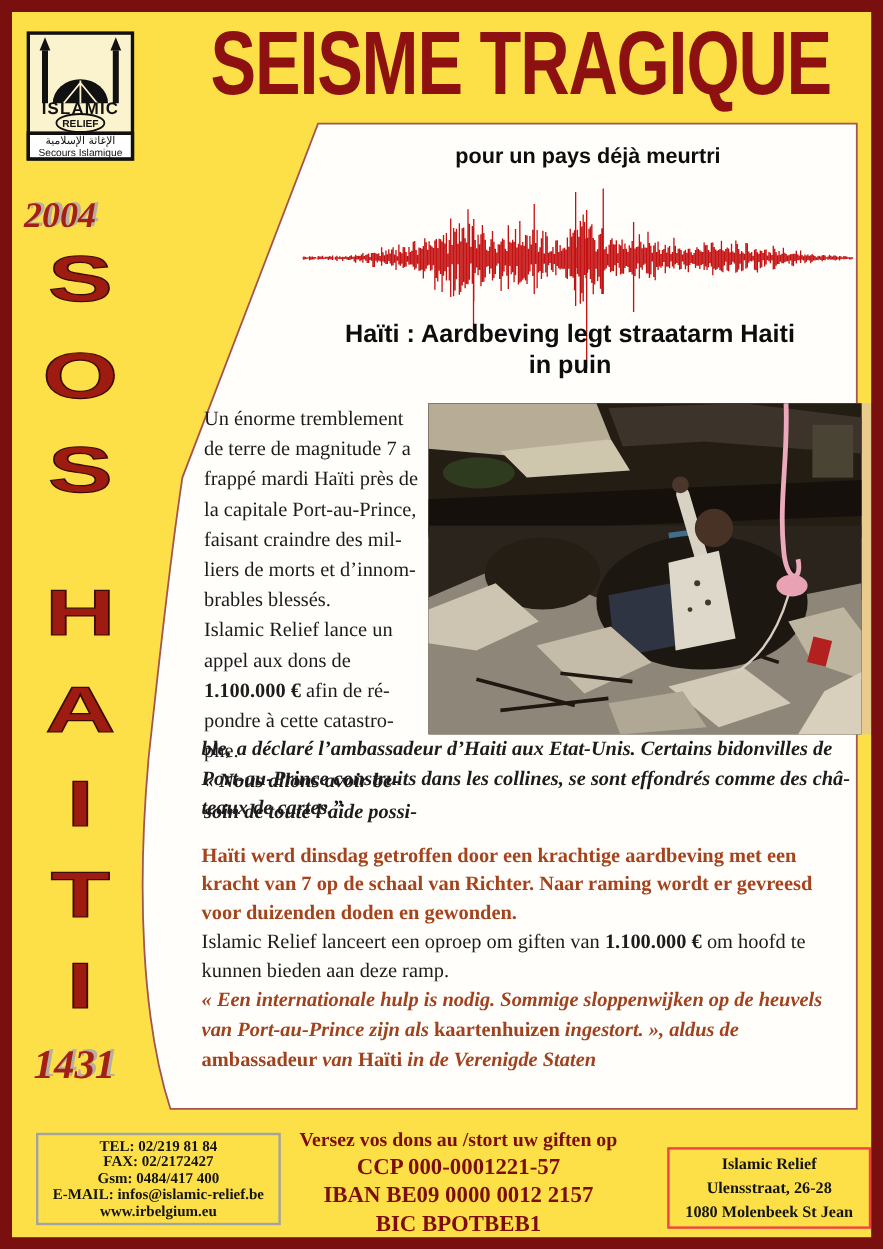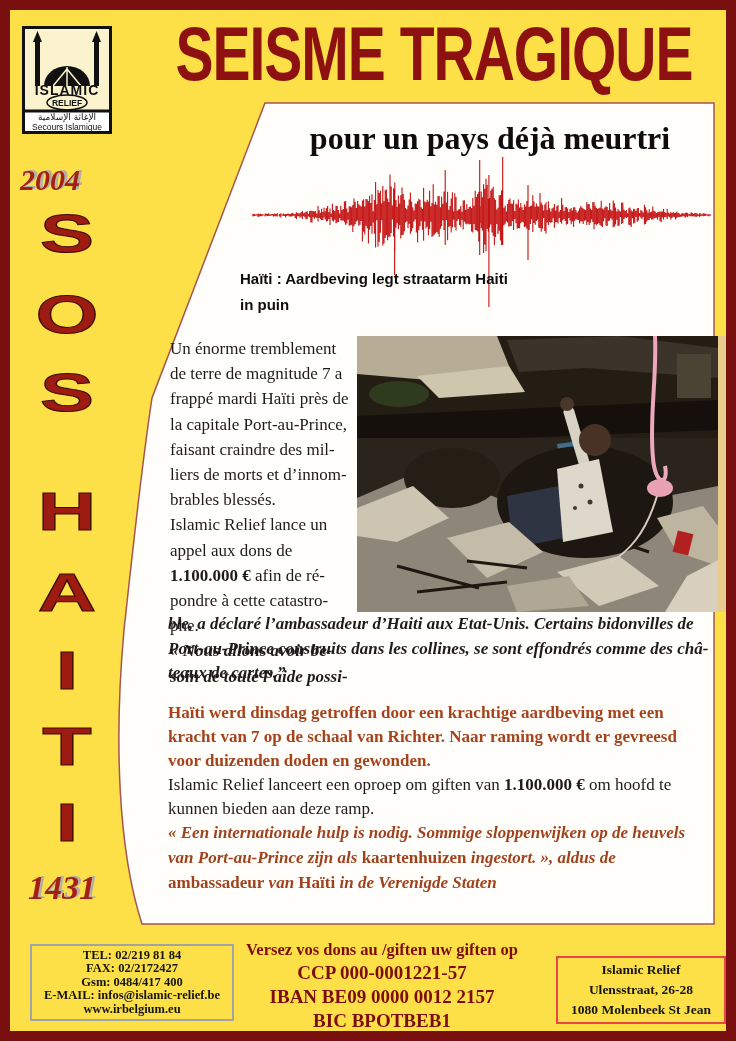--- a/index.html
+++ b/index.html
@@ -18,24 +18,24 @@
   .rail-year{font-style:italic;font-weight:bold;color:#a32017;
              text-shadow:3px -1px 0 #b7afa2;z-index:4;}
   .rail-letter{font-family:"Liberation Sans",sans-serif;font-weight:bold;font-size:54px;
                color:#9d1b11;line-height:1;transform:scaleX(1.5);transform-origin:center;
                -webkit-text-stroke:1px #3a0c06;width:110px;text-align:center;z-index:4;}
 
   
   .panel-svg{left:0;top:0;z-index:1;}
 
   .subtitle{left:280px;top:120px;width:420px;text-align:center;
-            font-family:Liberation Serif, serif;font-weight:bold;font-size:32px;color:#0d0d0d;z-index:5;}
+            font-family:Liberation Sans, sans-serif;font-weight:bold;font-size:18px;color:#0d0d0d;z-index:5;}
   .wave{left:252px;top:155px;z-index:4;pointer-events:none;}
-  .headline{left:240px;top:266px;width:470px;text-align:left;
-            font-family:"Liberation Sans",sans-serif;font-weight:bold;font-size:15px;
+  .headline{left:240px;top:266px;width:470px;text-align:center;
+            font-family:"Liberation Sans",sans-serif;font-weight:bold;font-size:21px;
             line-height:26px;color:#0d0d0d;z-index:5;}
 
   
   .col{left:170px;top:336px;width:200px;font-size:17px;line-height:25.2px;color:#1c1c1c;z-index:5;}
   .photo{left:357px;top:336px;width:361px;height:276px;z-index:5;background:#55503f;}
   .photo svg{display:block;}
   .photo-strip{left:718px;top:336px;width:8px;height:276px;background:#d9bcc6;opacity:.55;z-index:4;}
   .wide{left:168px;top:612px;width:562px;font-size:17px;line-height:24.5px;
         font-weight:bold;font-style:italic;color:#1c1c1c;z-index:5;}
   .dutch{left:168px;top:701px;width:562px;font-size:17px;line-height:24px;color:#1c1c1c;z-index:5;}
@@ -176,21 +176,21 @@
 
   <div class="abs contact-box">
     <div>TEL: 02/219 81 84</div>
     <div>FAX: 02/2172427</div>
     <div>Gsm: 0484/417 400</div>
     <div>E-MAIL: infos@islamic-relief.be</div>
     <div>www.irbelgium.eu</div>
   </div>
 
   <div class="abs donation">
-    <div class="d1">Versez vos dons au /giften uw giften op</div>
+    <div class="d1">Versez vos dons au /stort uw giften op</div>
     <div class="d2">CCP 000-0001221-57</div>
     <div class="d2">IBAN BE09 0000 0012 2157</div>
     <div class="d2">BIC BPOTBEB1</div>
   </div>
 
   <div class="abs address-box">
     <div>Islamic Relief</div>
     <div>Ulensstraat, 26-28</div>
     <div>1080 Molenbeek St Jean</div>
   </div>

